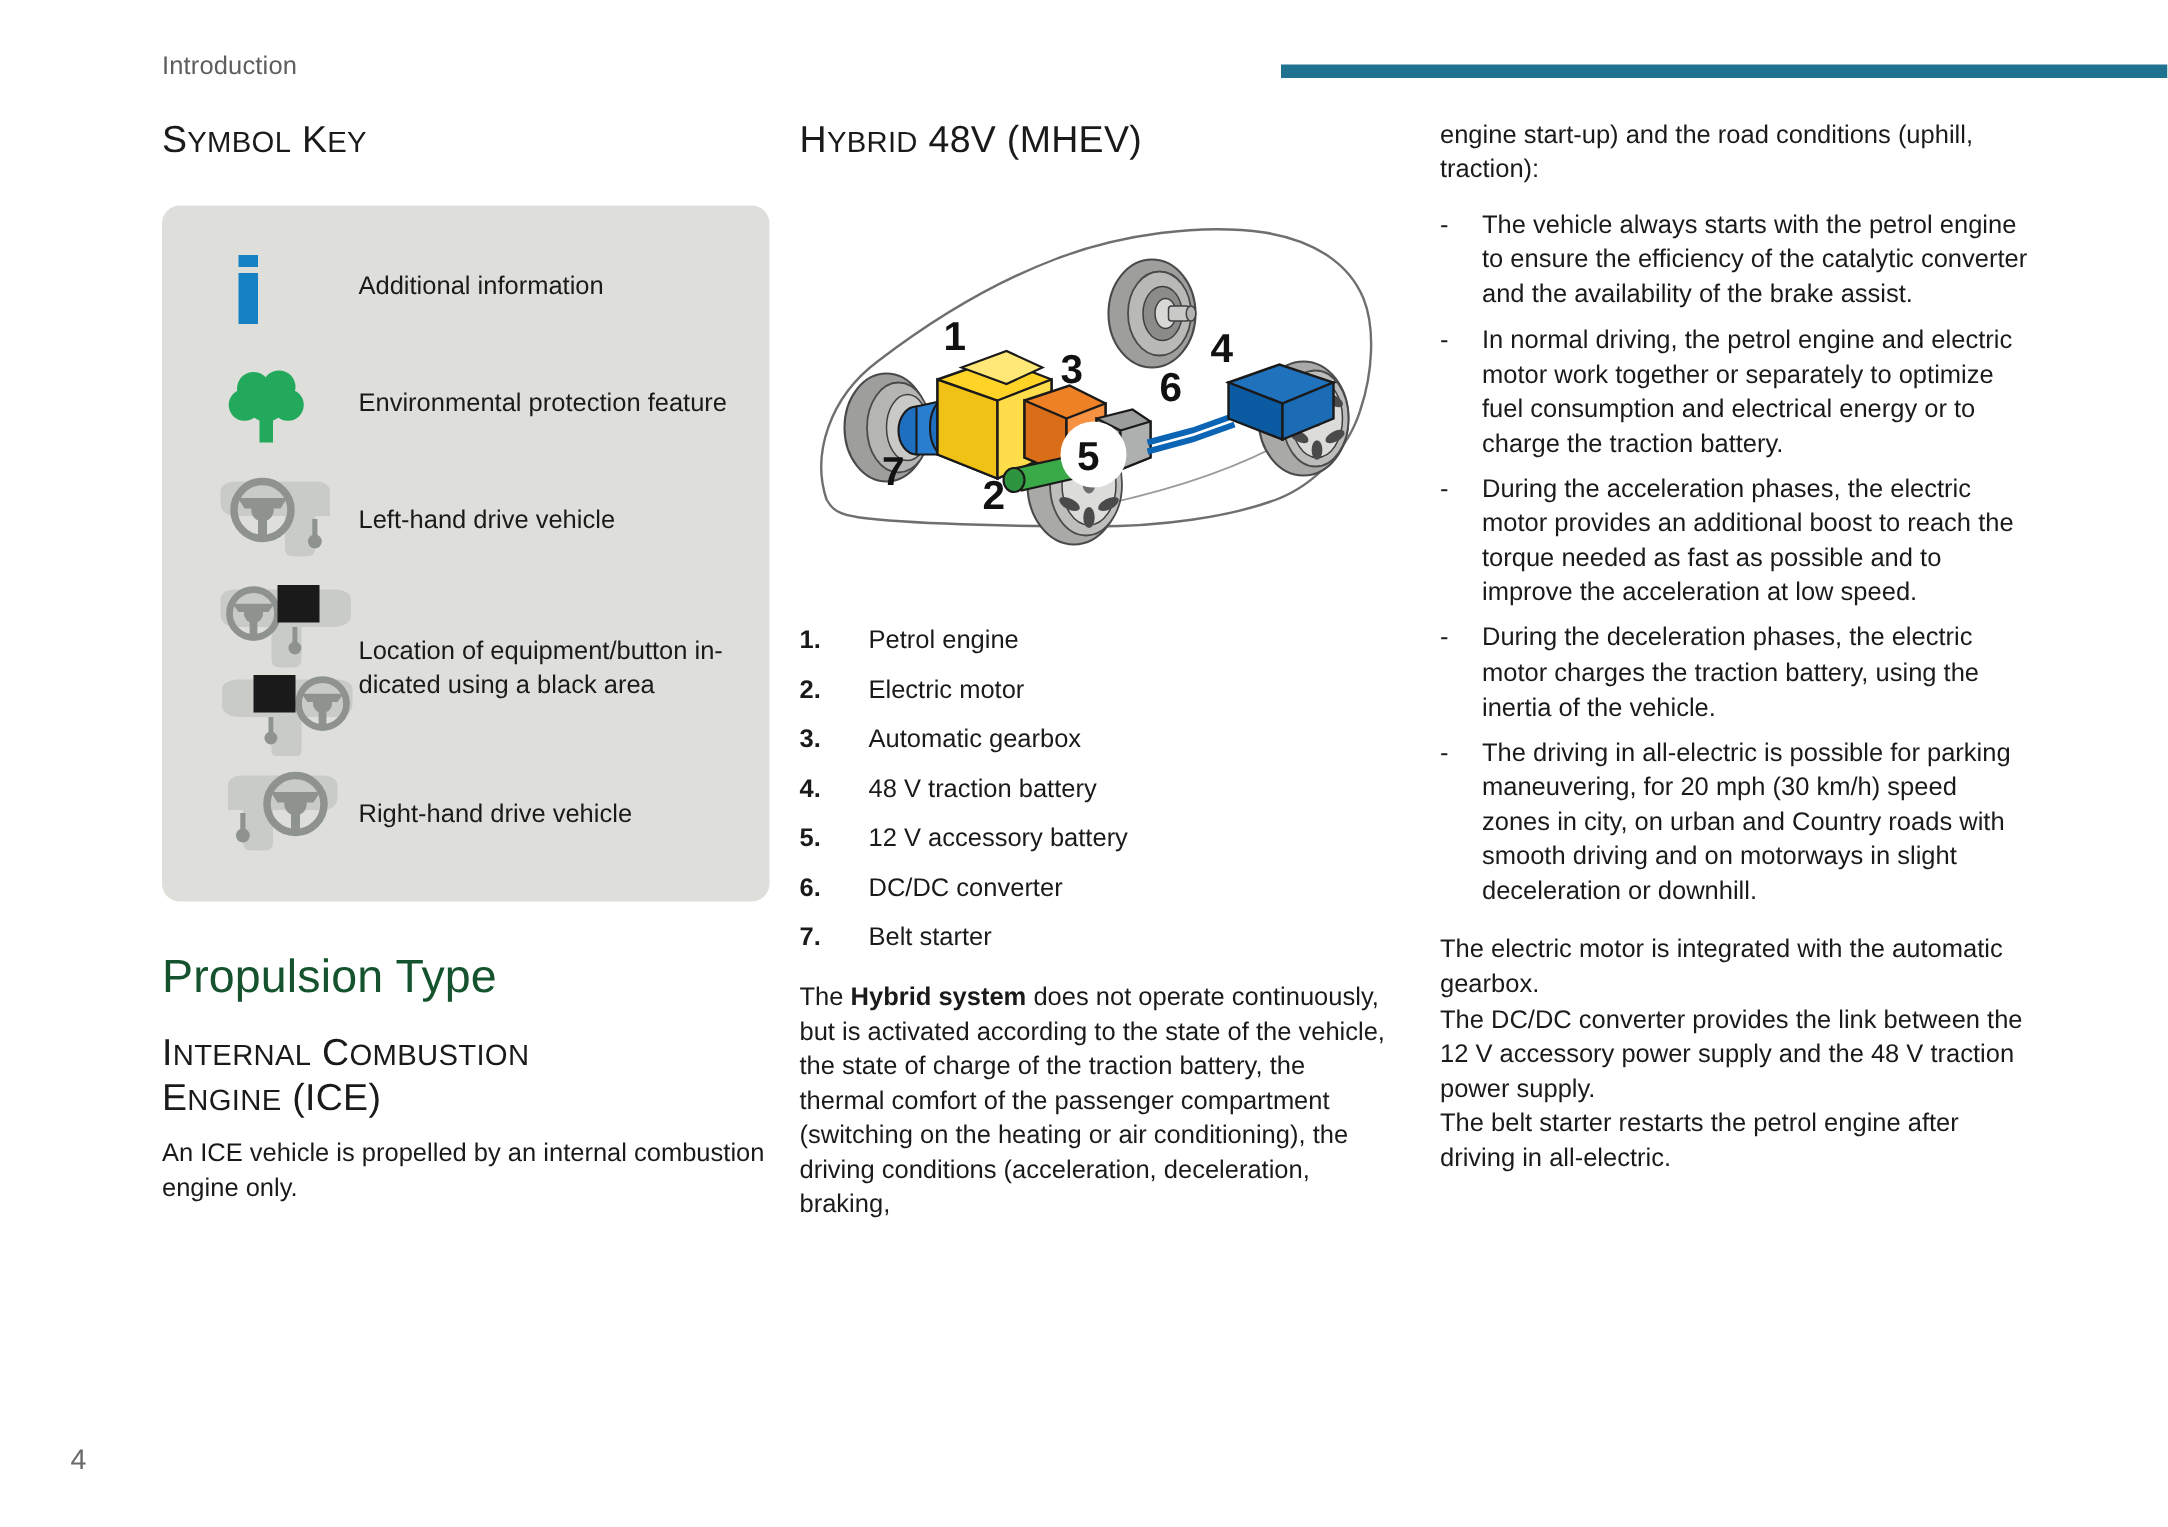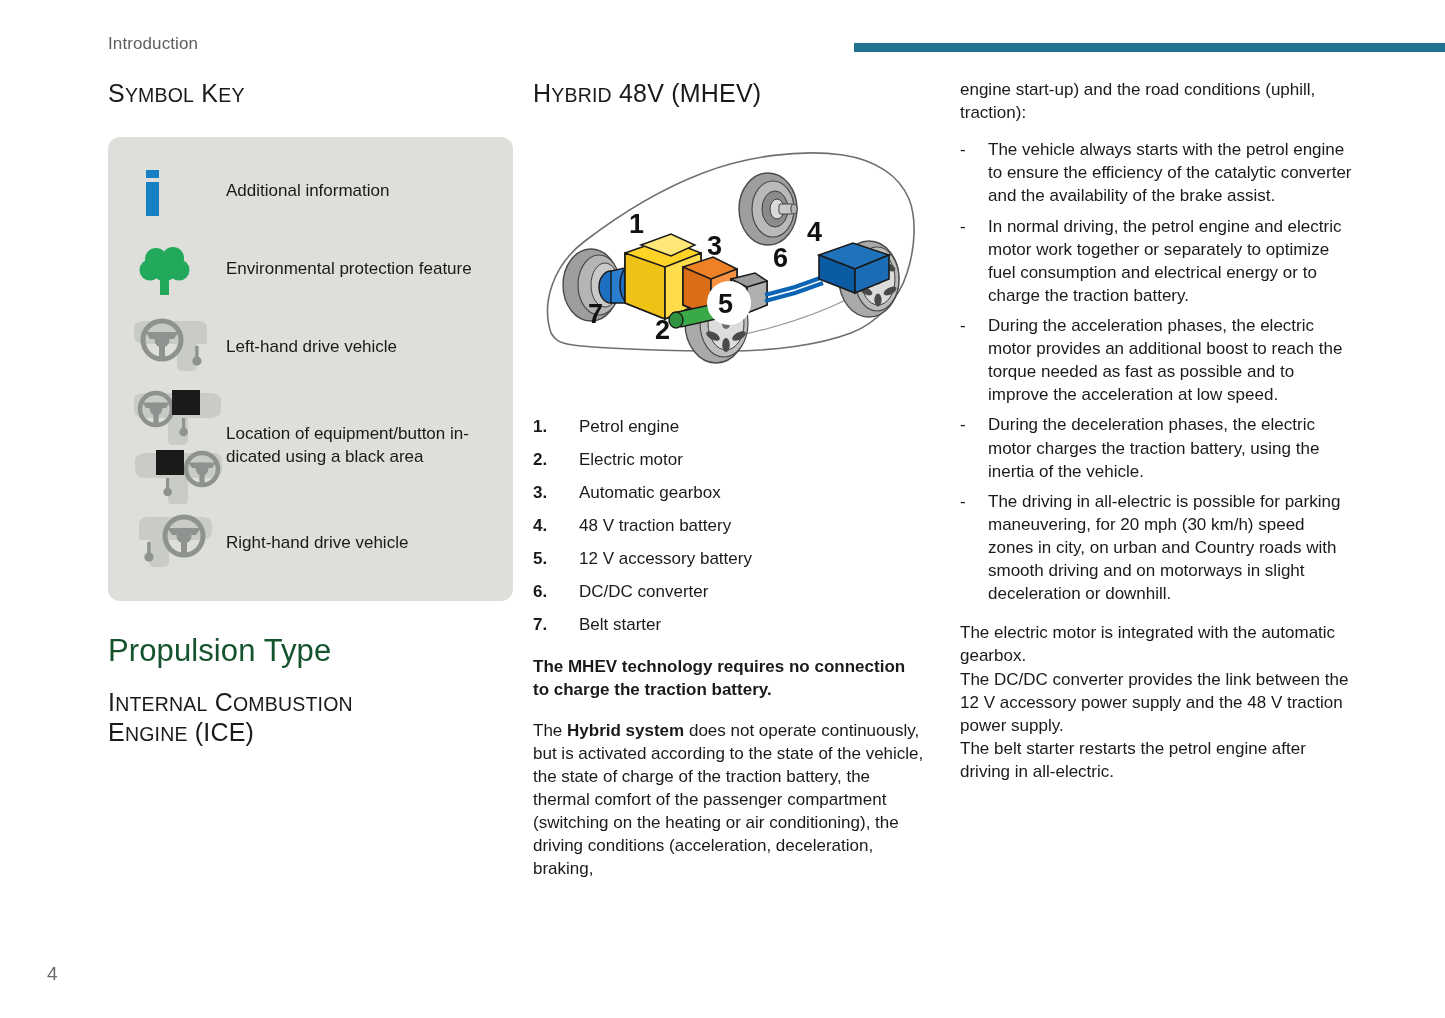--- a/index.html
+++ b/index.html
@@ -62,21 +62,21 @@
     letter-spacing: .1px;
   }
 
   
   .symbol-box {
     margin-top: 28px;
     background: #dededa;
     border-radius: 12px;
     width: 405px;
     box-sizing: border-box;
-    padding: 16px 0 18px 4px;
+    padding: 16px 0 18px 17px;
   }
   .symbol-row {
     display: flex;
     align-items: center;
     min-height: 78px;
     padding: 0 14px 0 18px;
   }
   .symbol-icon {
     width: 96px;
     flex: 0 0 96px;
@@ -270,20 +270,21 @@
       </div>
       <div class="symbol-label">Right-hand drive vehicle</div>
     </div>
 
   </div>
 
   <h2 class="section-title" style="margin-top:32px">Propulsion Type</h2>
 
   <h2 class="smallcaps" style="margin-top:18px">I<span class="sc">NTERNAL</span> C<span class="sc">OMBUSTION</span><br>E<span class="sc">NGINE</span> (ICE)</h2>
 
+  <p class="body tight">An ICE vehicle is propelled by an internal combustion engine only.</p>
 </div>
 
 <div class="col col-2">
 
   <h2 class="smallcaps">H<span class="sc">YBRID</span> 48V (MHEV)</h2>
 
   <div class="car-figure">
     <svg width="392" height="268" viewBox="0 0 392 268">
 
       <path d="M18 206
@@ -423,21 +424,20 @@
     <li>
         <span class="num">6.</span>
         <span>DC/DC converter</span>
       </li>
     <li>
         <span class="num">7.</span>
         <span>Belt starter</span>
       </li>
   </ol>
 
-  <p class="body bold" style="margin-top:20px">The MHEV technology requires no connection to charge the traction battery.</p>
 
   <p class="body" style="margin-top:18px"><span>The </span><strong>Hybrid system</strong><span> does not operate continuously, but is activated according to the state of the vehicle, the state of charge of the traction battery, the thermal comfort of the passenger compartment (switching on the heating or air conditioning), the driving conditions (acceleration, deceleration, braking,</span></p>
 </div>
 
 <div class="col col-3">
 
   <p class="body" style="margin-top:0">engine start-up) and the road conditions (uphill, traction):</p>
 
   <ul class="dashlist">
     <li>

